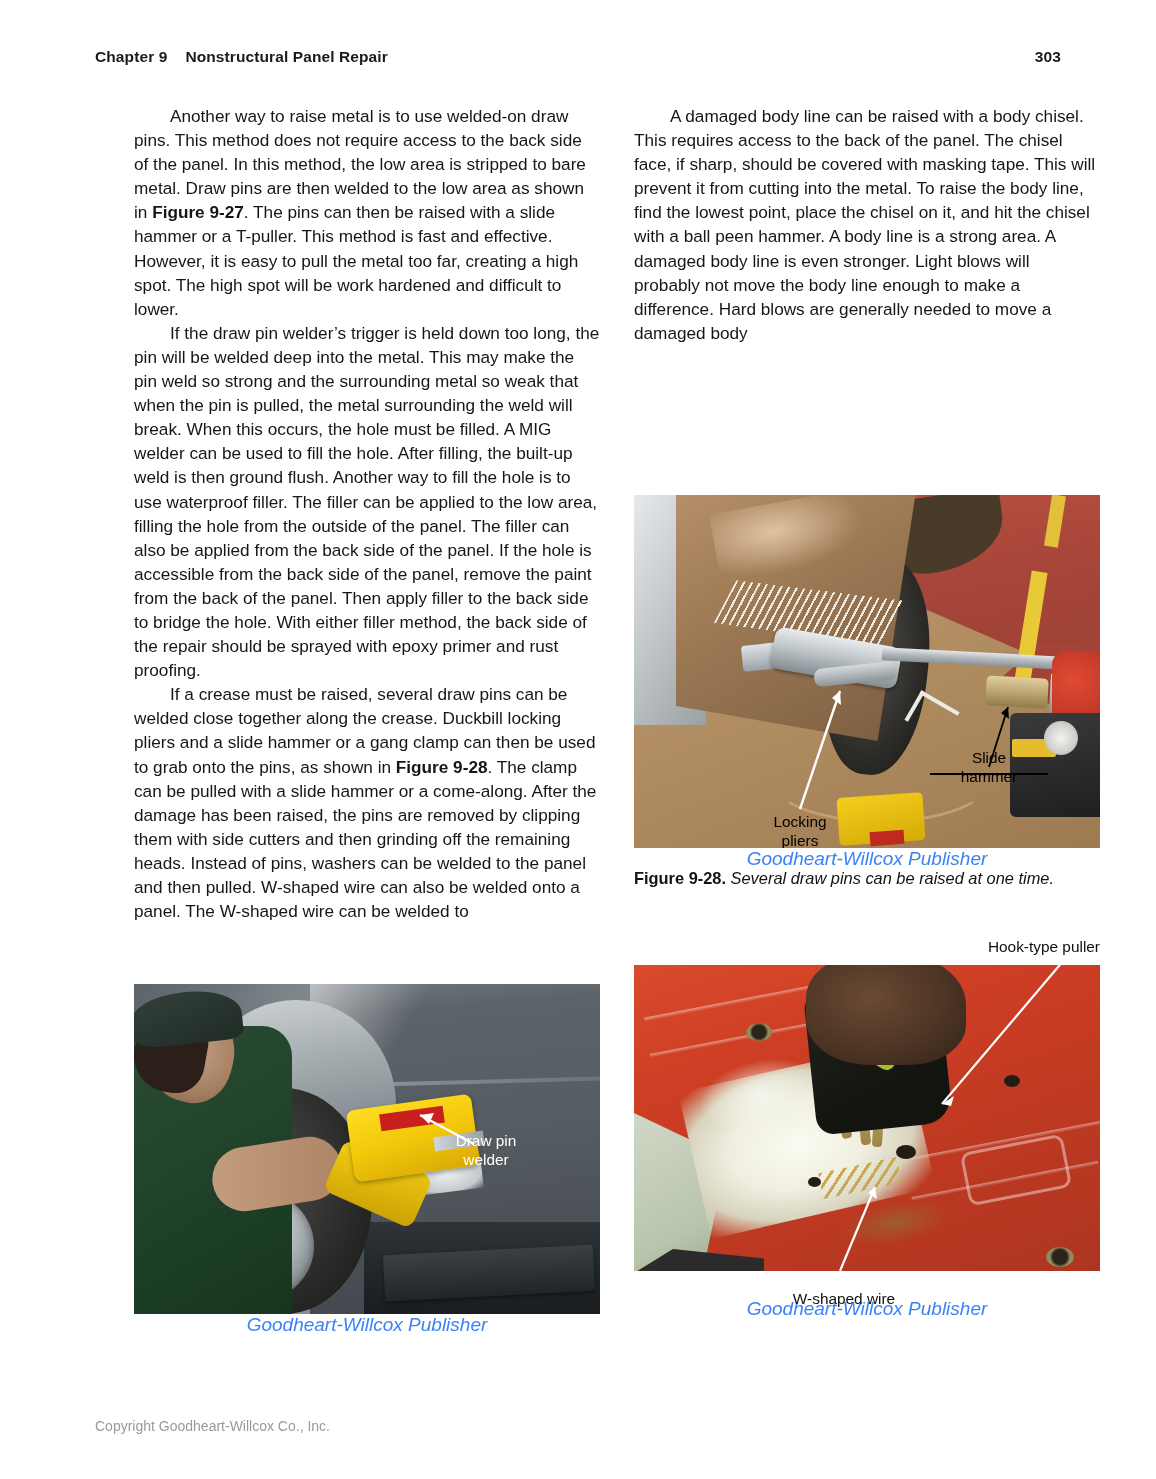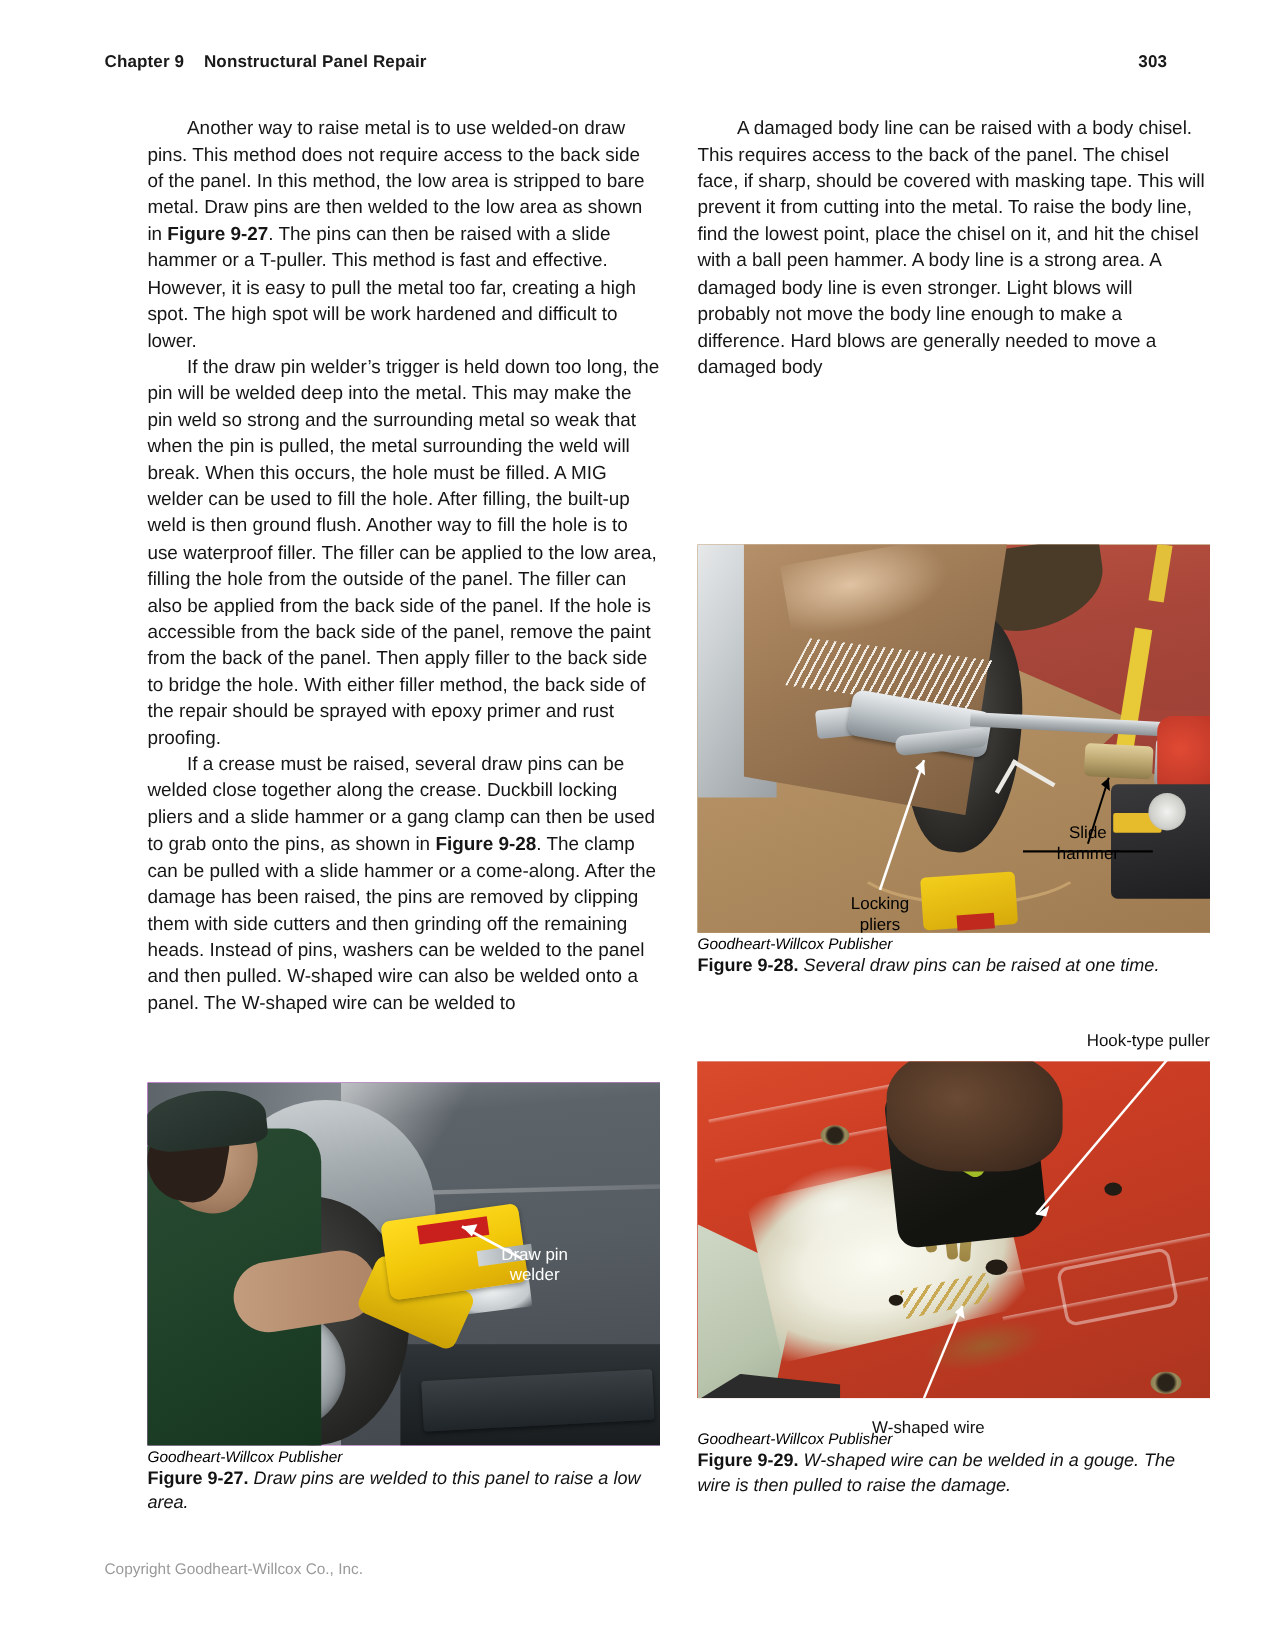--- a/index.html
+++ b/index.html
@@ -63,24 +63,24 @@
   .figure { position: absolute; width: 466px; }
 
   .photo {
     position: relative;
     width: 466px;
     overflow: hidden;
     background: #888;
   }
 
   .credit {
-    font-size: 14px;
+    font-size: 19px;
     font-style: italic;
-    text-align: left;
-    color: #000000;
+    text-align: center;
+    color: #3b82f6;
     margin-top: 3px;
     line-height: 15px;
   }
   .caption {
     font-size: 16.4px;
     line-height: 21.5px;
     font-style: italic;
     margin-top: 2px;
     color: #121212;
   }
@@ -114,21 +114,21 @@
   
   .footer {
     position: absolute;
     left: 95px;
     top: 1418px;
     font-size: 14px;
     color: #9a9a9a;
   }
 
   
-  .p27 { height: 330px; background: #d946ef; }
+  .p27 { height: 330px; background: #a16207; }
   .p27 .sky {
     position: absolute; inset: 0;
     background:
       linear-gradient(100deg, #5d646a 0%, #6d7479 18%, #7e858a 30%, #878d91 44%, #61676c 60%, #4b5055 100%);
   }
   .p27 .vehicle-body {
     position: absolute; left: 176px; top: 0; right: 0; bottom: 0;
     background:
       linear-gradient(175deg, #6f767c 0%, #5c6369 10%, #555c62 45%, #4c5258 70%, #41474c 100%);
   }
@@ -483,24 +483,20 @@
           <svg width="466" height="330">
             <line x1="282" y1="445" x2="282" y2="445" stroke="none"></line>
             <line x1="340" y1="160" x2="286" y2="131" stroke="#ffffff" stroke-width="2.4"></line>
             <polygon points="286,131 300,129 295,140" fill="#ffffff"></polygon>
           </svg>
         </div>
         <div class="callout light" style="left:286px; top:148px; width:132px;">Draw pin
 welder</div>
       </div>
       <div class="credit">Goodheart-Willcox Publisher</div>
-      <div class="caption">
-        <b>Figure 9-27.</b>
-        <span>Draw pins are welded to this panel to raise a low area.</span>
-      </div>
     </div>
   </div>
 
   <div class="col col-right">
     <p class="body-text">A damaged body line can be raised with a body chisel. This requires access to the back of the panel. The chisel face, if sharp, should be covered with masking tape. This will prevent it from cutting into the metal. To raise the body line, find the lowest point, place the chisel on it, and hit the chisel with a ball peen hammer. A body line is a strong area. A damaged body line is even stronger. Light blows will probably not move the body line enough to make a difference. Hard blows are generally needed to move a damaged body</p>
 
     <div class="figure" style="top: 391px;">
       <div class="photo p28">
         <div class="floor"></div>
         <div class="red-floor"></div>
@@ -591,22 +587,18 @@
           <svg width="466" height="306">
             <line x1="206" y1="306" x2="241" y2="222" stroke="#ffffff" stroke-width="2.2"></line>
             <polygon points="241,222 243,234 234,228" fill="#ffffff"></polygon>
           </svg>
         </div>
       </div>
 
       <div class="callout outside" style="left:100px; top:352px; width:220px;">W-shaped wire</div>
 
       <div class="credit" style="margin-top:30px;">Goodheart-Willcox Publisher</div>
-      <div class="caption">
-        <b>Figure 9-29.</b>
-        <span>W-shaped wire can be welded in a gouge. The wire is then pulled to raise the damage.</span>
-      </div>
     </div>
   </div>
 
 </div>
 
 <div class="footer">Copyright Goodheart-Willcox Co., Inc.</div>
 
 </body></html>

